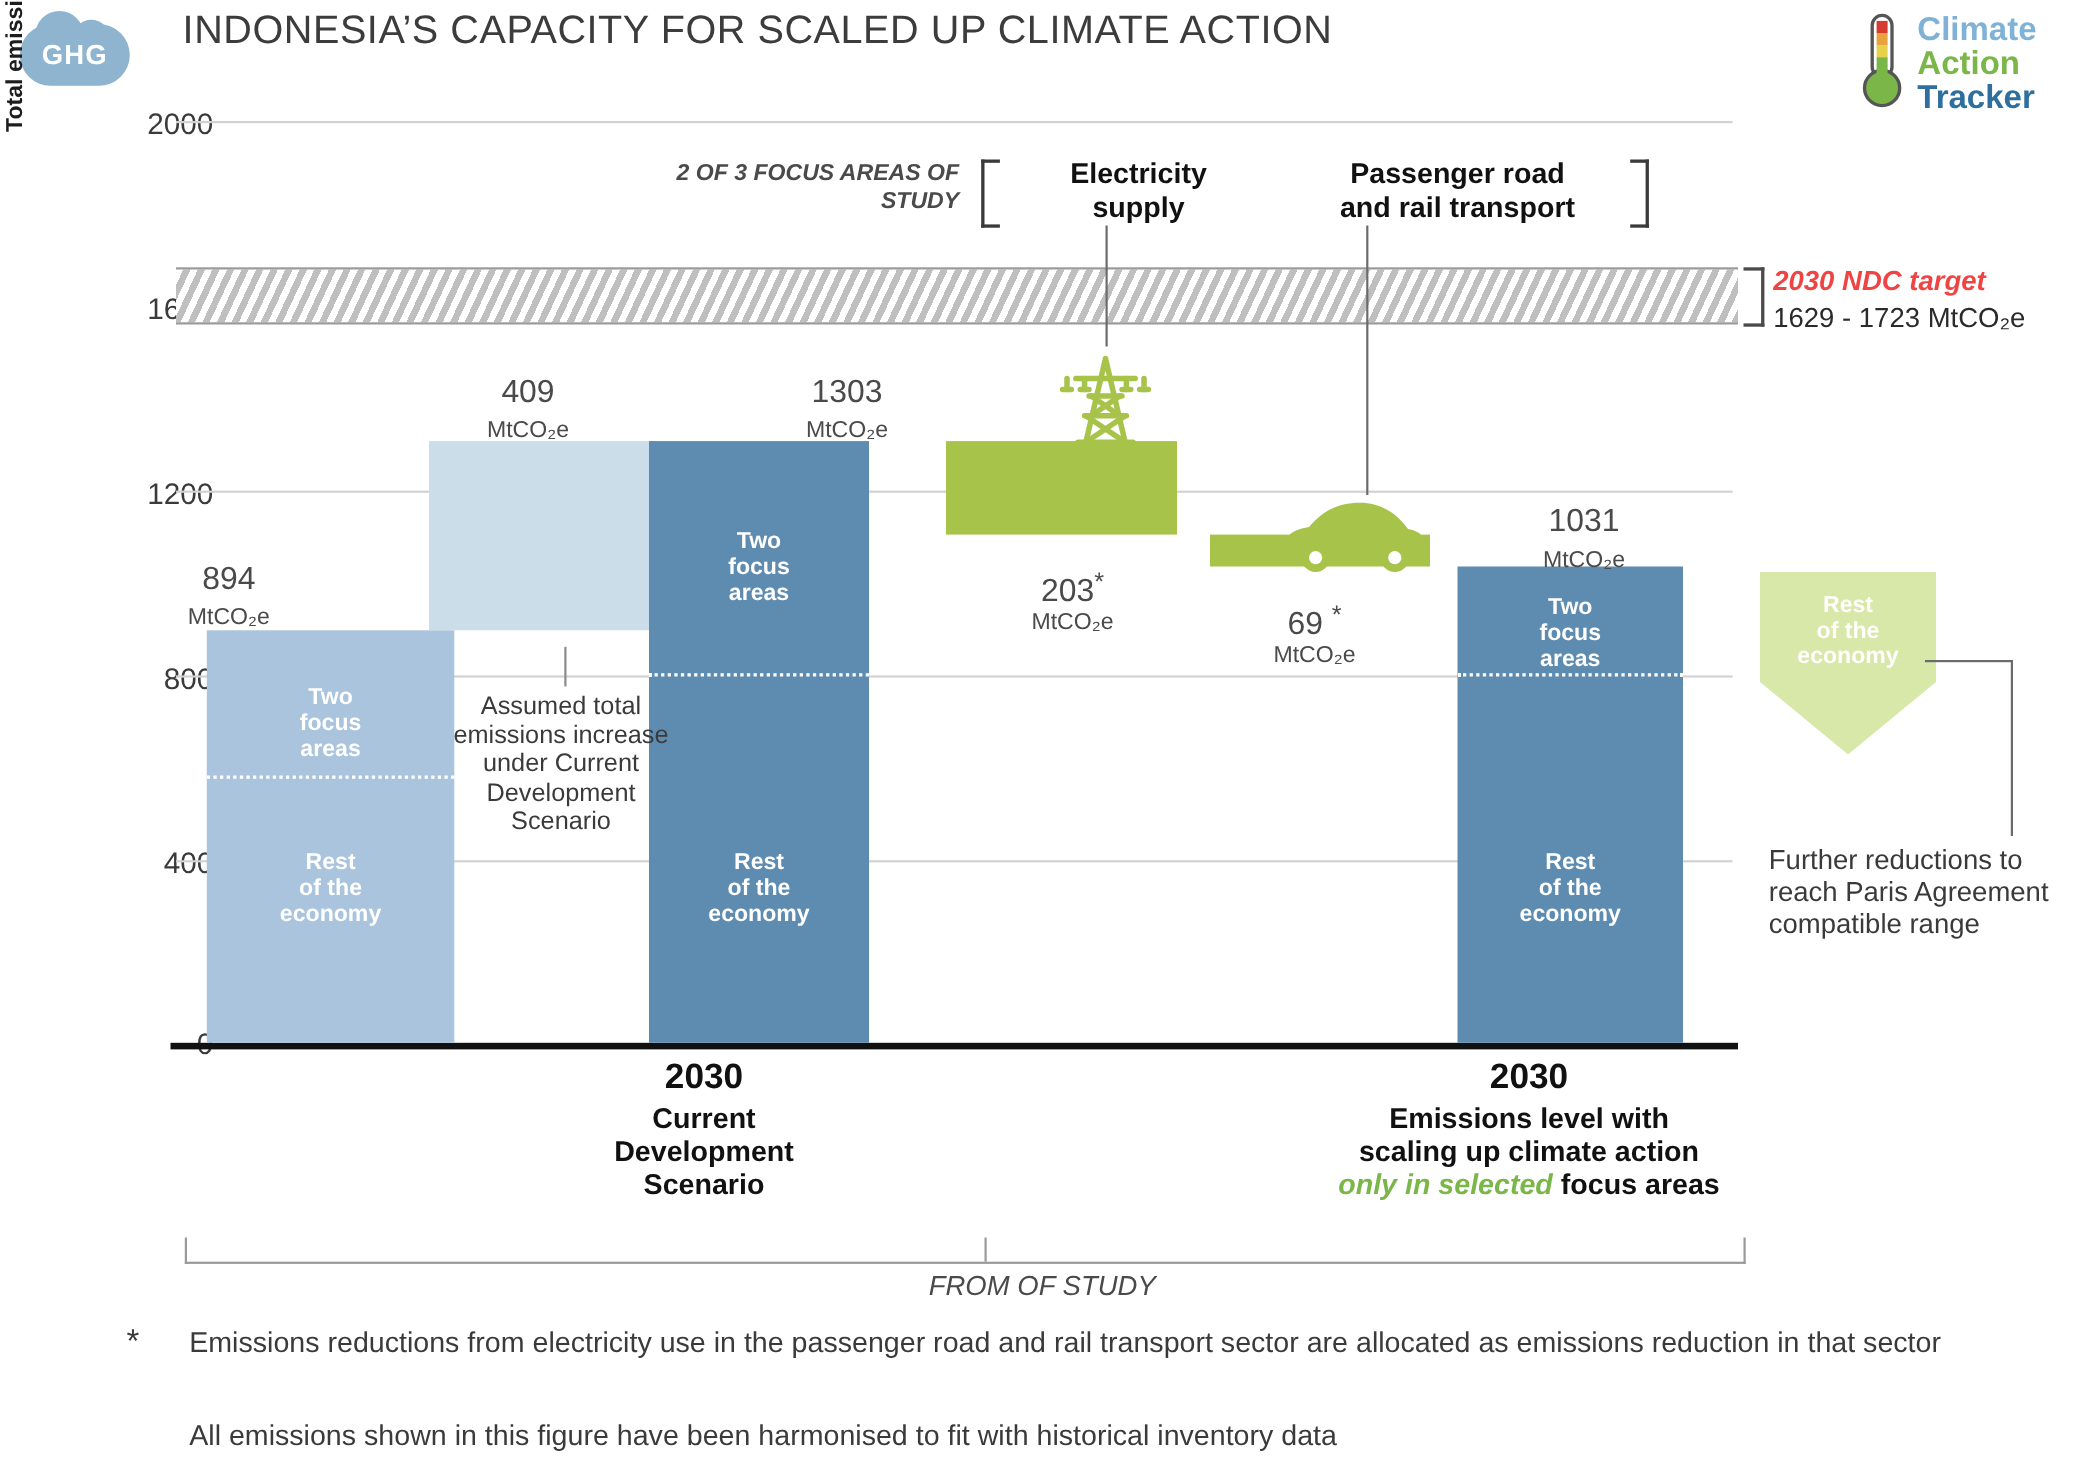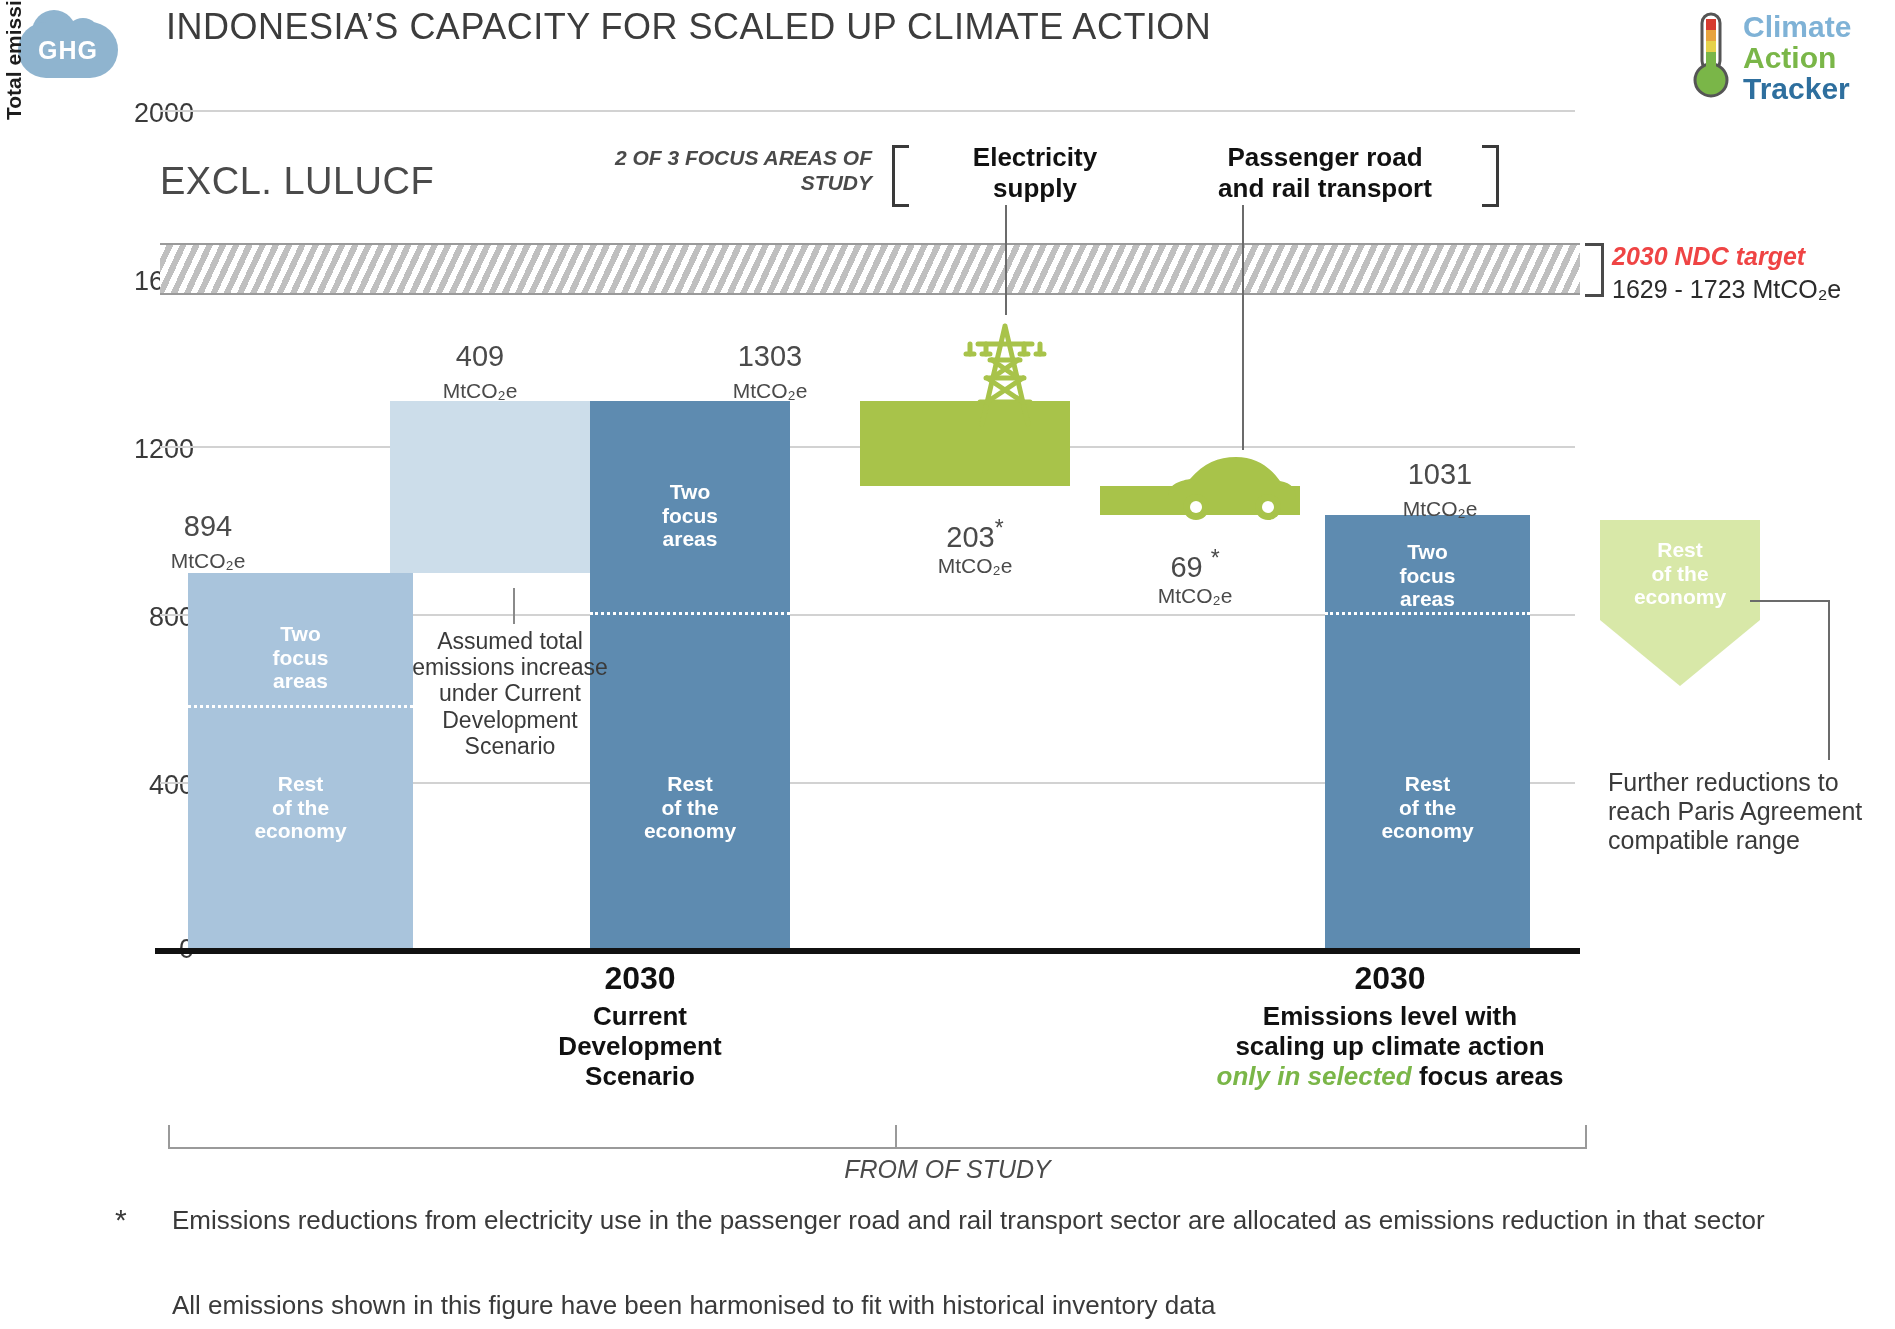--- a/index.html
+++ b/index.html
@@ -211,21 +211,20 @@
   <div class="green-val-unit" style="left:885px;top:554px;width:180px;">MtCO₂e</div>
 
   <div class="green-val-num" style="left:1105px;top:545px;width:180px;"><span>69</span><span class="star" style="margin-left:8px;">*</span></div>
   <div class="green-val-unit" style="left:1105px;top:584px;width:180px;">MtCO₂e</div>
 
   <div class="ndc-band"></div>
   <div class="ndc-bracket"></div>
   <div class="ndc-title">2030 NDC target</div>
   <div class="ndc-range">1629 - 1723  MtCO₂e</div>
 
-  <div class="excl">EXCL. LULUCF</div>
   <div class="focus-note">2 OF 3 FOCUS AREAS OF STUDY</div>
 
   <div class="br-left" style="left:892px;"></div>
   <div class="br-right" style="left:1482px;"></div>
 
   <div class="sector-title" style="left:910px;width:250px;">Electricity<br>supply</div>
   <div class="sector-title" style="left:1175px;width:300px;">Passenger road<br>and rail transport</div>
 
   <div class="leader" style="left:1005px;top:205px;height:110px;"></div>
   <div class="leader" style="left:1242px;top:205px;height:245px;"></div>

